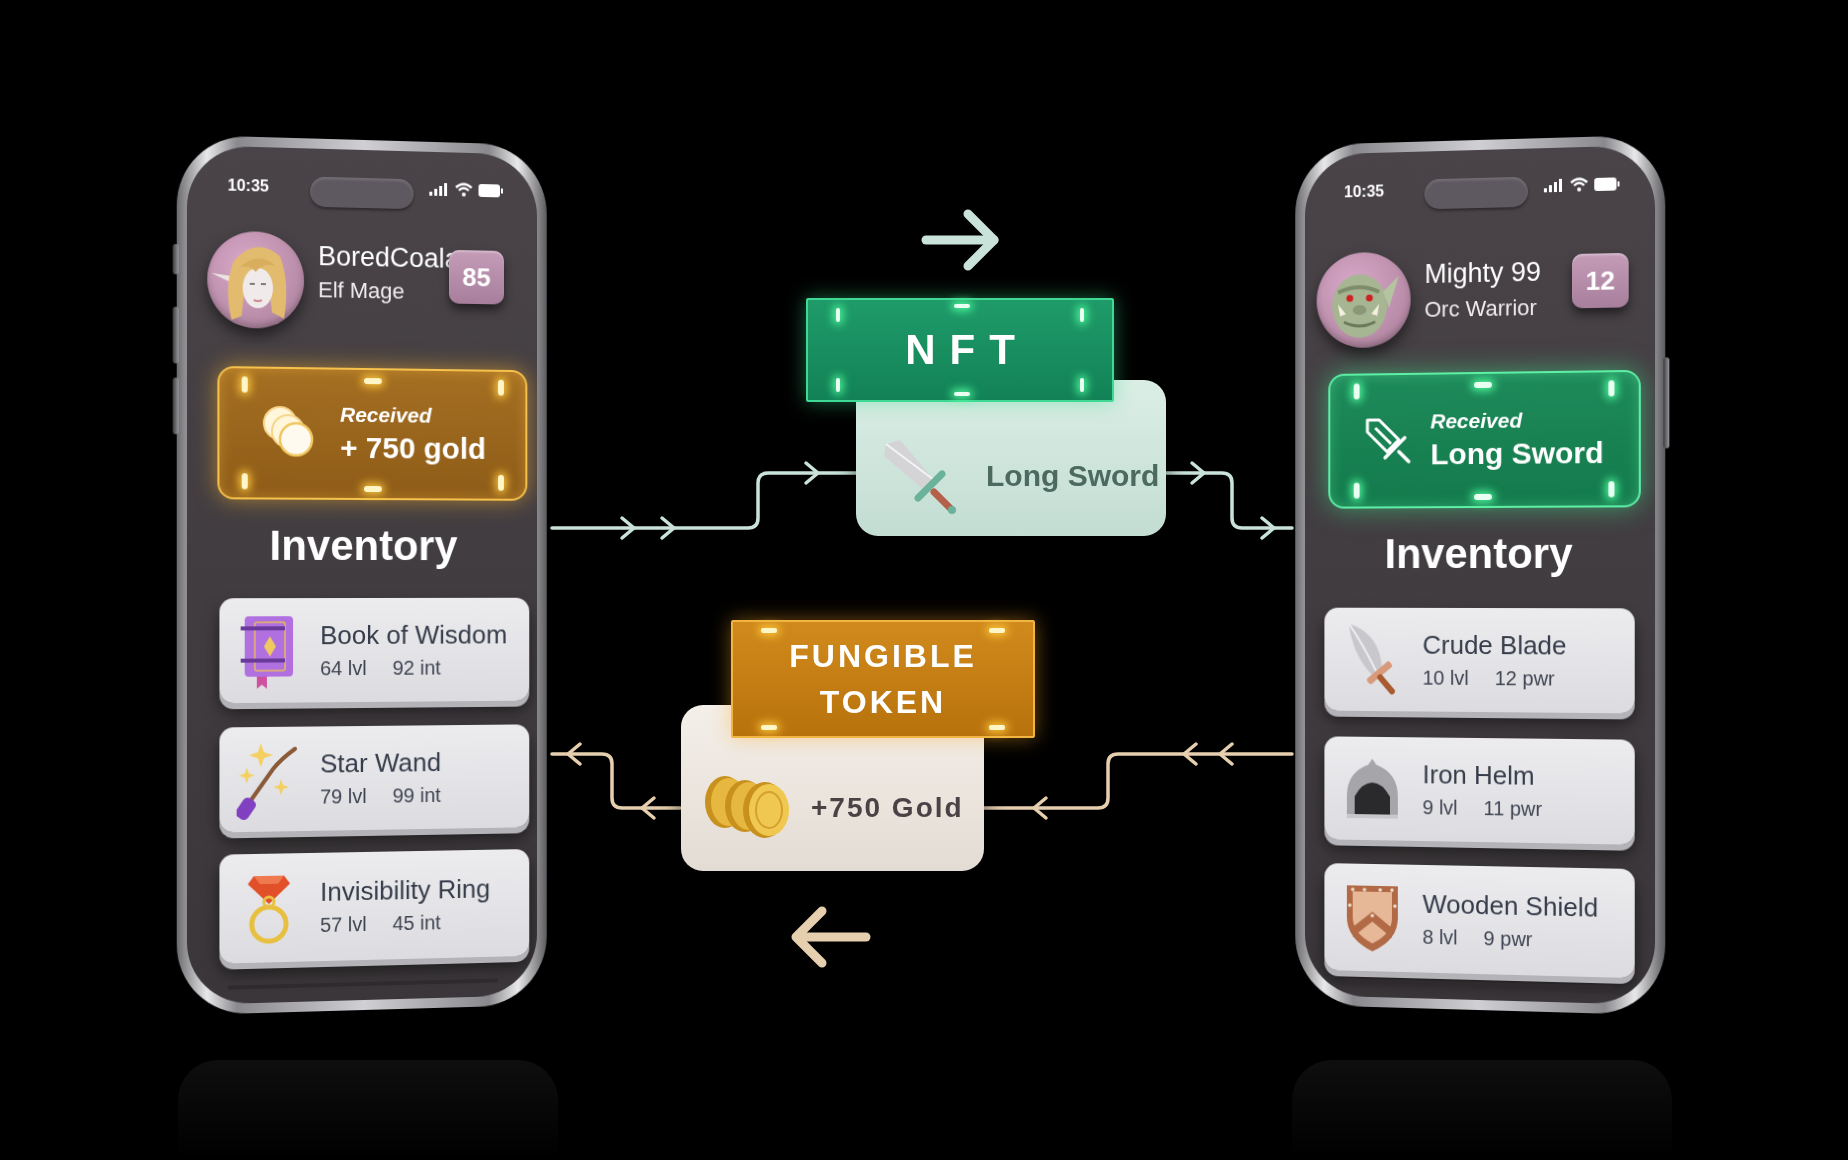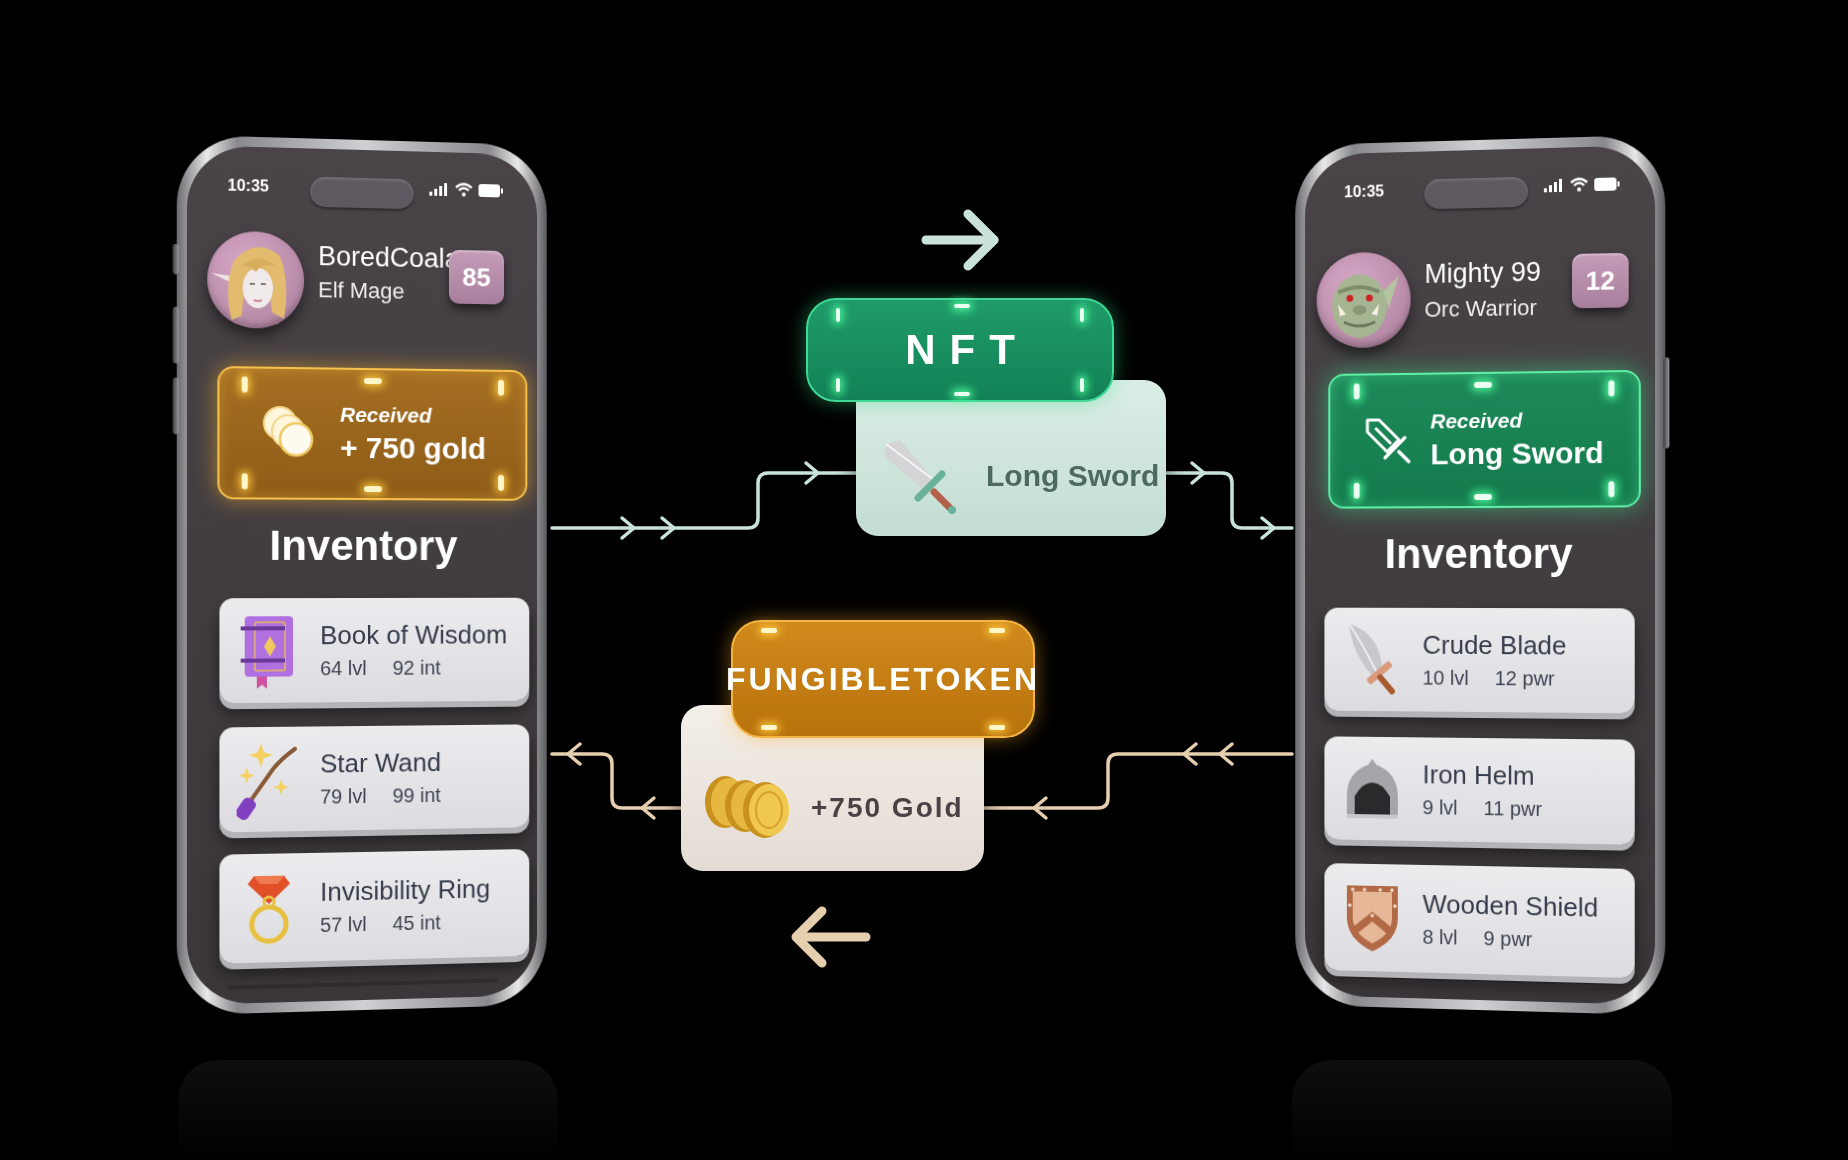--- a/index.html
+++ b/index.html
@@ -49,21 +49,21 @@
   .inventory-title { position: absolute; left: 0; width: 100%; text-align: center; color: #fff; font-size: 42px; font-weight: bold; }
 
   .item-card { position: absolute; width: 312px; height: 104px; border-radius: 14px;
     background: linear-gradient(180deg, #ececef, #dcdce0); display: flex; align-items: center;
     box-shadow: 0 6px 0 #b4b3b8, 0 10px 16px rgba(0,0,0,.5); }
   .item-icon { width: 70px; height: 80px; margin-left: 14px; flex: 0 0 70px; display: flex; align-items: center; justify-content: center; }
   .item-text { margin-left: 16px; }
   .item-name { color: #363c4a; font-size: 26px; white-space: nowrap; }
   .item-stats { color: #3f4452; font-size: 20px; margin-top: 6px; display: flex; gap: 26px; }
 
-  .tag-label { position: absolute; border-radius: 30px; display: flex; align-items: center; justify-content: center; color: #fff; font-weight: bold; text-align: center; z-index: 3; }
+  .tag-label { position: absolute; border-radius: 2px; display: flex; align-items: center; justify-content: center; color: #fff; font-weight: bold; text-align: center; z-index: 3; }
   .tag-label.nft { background: linear-gradient(180deg, #1f9b69, #128256); border: 2px solid #3fd894; box-shadow: 0 0 20px rgba(60,220,140,.45); font-size: 42px; letter-spacing: 14px; }
   .tag-label.ft { background: linear-gradient(180deg, #d08a1c, #b8720c); border: 2px solid #f2b544; box-shadow: 0 0 20px rgba(255,170,40,.45); font-size: 32px; letter-spacing: 3px; line-height: 46px; }
   .asset-card { position: absolute; border-radius: 22px; display: flex; align-items: center; z-index: 2; box-shadow: 0 10px 22px rgba(0,0,0,.6); }
   .asset-card.nft { background: linear-gradient(180deg, #dbeee6, #c3ddd3); }
   .asset-card.ft { background: linear-gradient(180deg, #f4efe9, #e3dcd4); }
   .asset-name { font-size: 30px; font-weight: bold; }
 
   svg.flows { position: absolute; left: 0; top: 0; z-index: 1; }
 </style>
 </head>
@@ -360,21 +360,21 @@
   <svg width="80" height="80" viewBox="0 0 80 80" style="margin-left:22px; margin-top:36px;">
     <path d="M8 8 L22 4 L56 44 L46 54 L6 20 Z" fill="#d4d4d6"></path>
     <path d="M8 8 L56 44" stroke="#f4f4f6" stroke-width="2"></path>
     <path d="M40 62 L64 38" stroke="#6ab39a" stroke-width="7" stroke-linecap="round"></path>
     <path d="M56 56 L72 72" stroke="#b4604a" stroke-width="7" stroke-linecap="round"></path>
     <circle cx="74" cy="74" r="4" fill="#6ab39a"></circle>
   </svg>
   <span class="asset-name" style="color:#4c6a60; margin-left:28px; margin-top:36px;">Long Sword</span>
 </div>
 
-<div class="tag-label ft" style="left:731px; top:620px; width:304px; height:118px; flex-direction:row;">
+<div class="tag-label ft" style="left:731px; top:620px; width:304px; height:118px; flex-direction:column;">
   <span style="position:absolute; left:28px; top:6px; width:16px; height:5px; border-radius:2px; background:#fff6c8; box-shadow:0 0 8px 3px rgba(255,200,60,.9);"></span>
   <span style="position:absolute; right:28px; top:6px; width:16px; height:5px; border-radius:2px; background:#fff6c8; box-shadow:0 0 8px 3px rgba(255,200,60,.9);"></span>
   <span style="position:absolute; left:28px; bottom:6px; width:16px; height:5px; border-radius:2px; background:#fff6c8; box-shadow:0 0 8px 3px rgba(255,200,60,.9);"></span>
   <span style="position:absolute; right:28px; bottom:6px; width:16px; height:5px; border-radius:2px; background:#fff6c8; box-shadow:0 0 8px 3px rgba(255,200,60,.9);"></span>
   <span>FUNGIBLE</span>
   <span>TOKEN</span>
 </div>
 <div class="asset-card ft" style="left:681px; top:705px; width:303px; height:166px;">
   <svg width="96" height="80" viewBox="0 0 96 80" style="margin-left:18px; margin-top:40px;">
     <ellipse cx="26" cy="34" rx="20" ry="26" fill="#c8901c"></ellipse>

